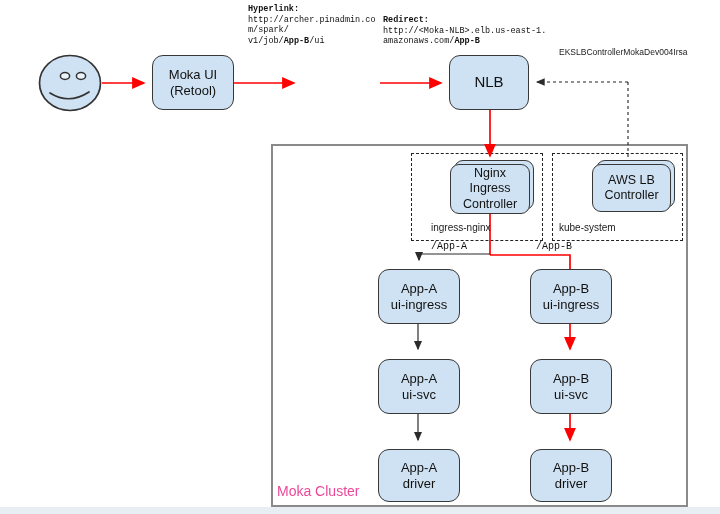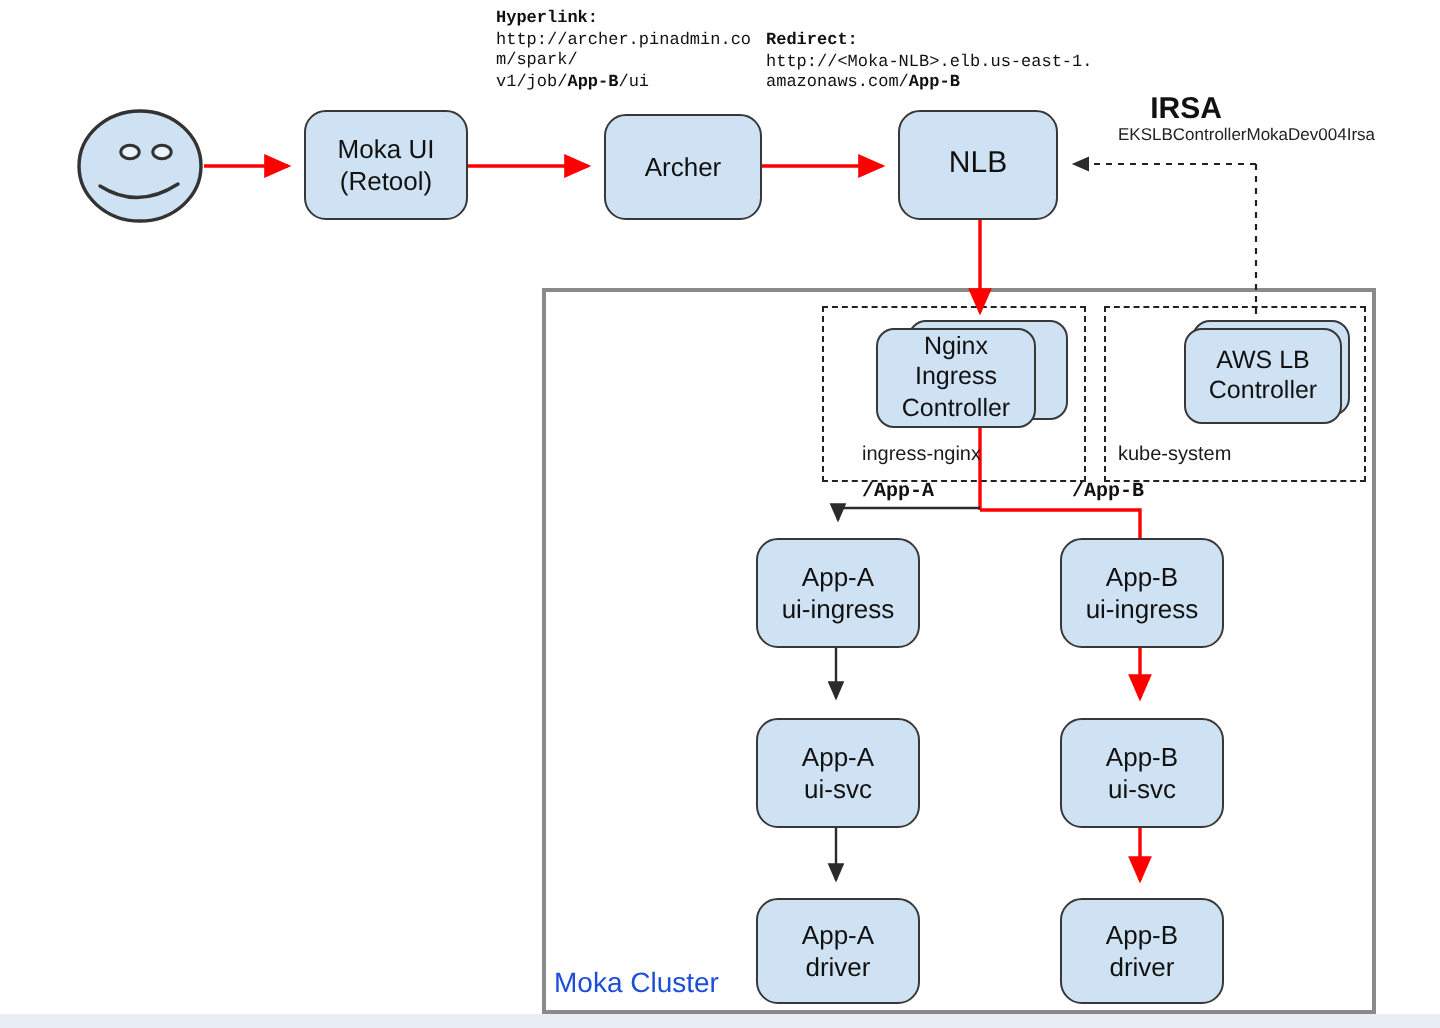--- a/index.html
+++ b/index.html
@@ -8,25 +8,25 @@
   .abs{position:absolute;}
   svg.overlay{position:absolute;left:0;top:0;z-index:1;}
   .node{position:absolute;z-index:3;background:#cfe2f3;border:1.6px solid #383838;border-radius:11px;
         display:flex;align-items:center;justify-content:center;text-align:center;
         font-size:13px;line-height:1.22;white-space:pre-line;}
   .stackback{position:absolute;z-index:2;background:#cfe2f3;border:1.4px solid #383838;border-radius:9px;}
   .stacknode{font-size:12.5px;line-height:1.22;border-radius:9px;border-width:1.4px;}
   .cluster{position:absolute;z-index:0;border:2px solid #8a8a8a;background:#ffffff;}
   .ns{position:absolute;z-index:1;border:1.2px dashed #222;}
   .nslabel{position:absolute;z-index:3;font-size:10px;color:#1a1a1a;}
-  .clusterlabel{position:absolute;z-index:3;font-size:14px;color:#1d4ed8;}
+  .clusterlabel{position:absolute;z-index:3;font-size:14px;color:#ec4899;}
   .mono{font-family:"Liberation Mono","DejaVu Sans Mono",monospace;}
   .anno{position:absolute;z-index:3;font-size:8.5px;line-height:10.6px;color:#111;white-space:nowrap;}
   .anno b{font-weight:bold;}
-  .routelabel{position:absolute;z-index:3;font-size:10px;font-weight:bold;color:#111;}
+  .routelabel{position:absolute;z-index:3;font-size:10px;font-weight:normal;color:#111;}
   .irsa{position:absolute;z-index:3;width:124px;text-align:center;}
   .irsa .t{font-size:15px;font-weight:bold;line-height:15px;}
   .irsa .s{font-size:8.5px;line-height:11px;color:#222;margin-left:28px;}
   .bottomstrip{position:absolute;left:0;top:507px;width:720px;height:7px;background:#e9eef5;z-index:0;}
 </style>
 </head>
 <body>
 
 <div id="canvas">
 
@@ -89,31 +89,29 @@
     <div><span>v1/job/</span><b>App-B</b><span>/ui</span></div>
   </div>
 
   <div class="anno mono" style="left:383px;top:15px;">
     <div><b>Redirect:</b></div>
     <div>http://&lt;Moka-NLB&gt;.elb.us-east-1.</div>
     <div><span>amazonaws.com/</span><b>App-B</b></div>
   </div>
 
   <div class="irsa" style="left:531px;top:47px;">
-    <div class="t">IRSA</div>
     <div class="s">EKSLBControllerMokaDev004Irsa</div>
   </div>
 
   <div class="node" style="left:152px;top:55px;width:80px;height:53px;">Moka UI
 (Retool)</div>
-  <div class="node" style="left:302px;top:57px;width:77px;height:51px;">Archer</div>
   <div class="node" style="left:449px;top:55px;width:78px;height:53px;font-size:15px;text-align:center;">NLB</div>
 
   <div class="stackback" style="left:454px;top:160px;width:78px;height:48px;"></div>
-  <div class="node stacknode" style="left:438px;top:164px;width:78px;height:48px;">Nginx
+  <div class="node stacknode" style="left:450px;top:164px;width:78px;height:48px;">Nginx
 Ingress
 Controller</div>
 
   <div class="stackback" style="left:596px;top:160px;width:77px;height:46px;"></div>
   <div class="node stacknode" style="left:592px;top:164px;width:77px;height:46px;">AWS LB
 Controller</div>
 
   <div class="routelabel mono" style="left:431px;top:241px;">/App-A</div>
   <div class="routelabel mono" style="left:536px;top:241px;">/App-B</div>
 

